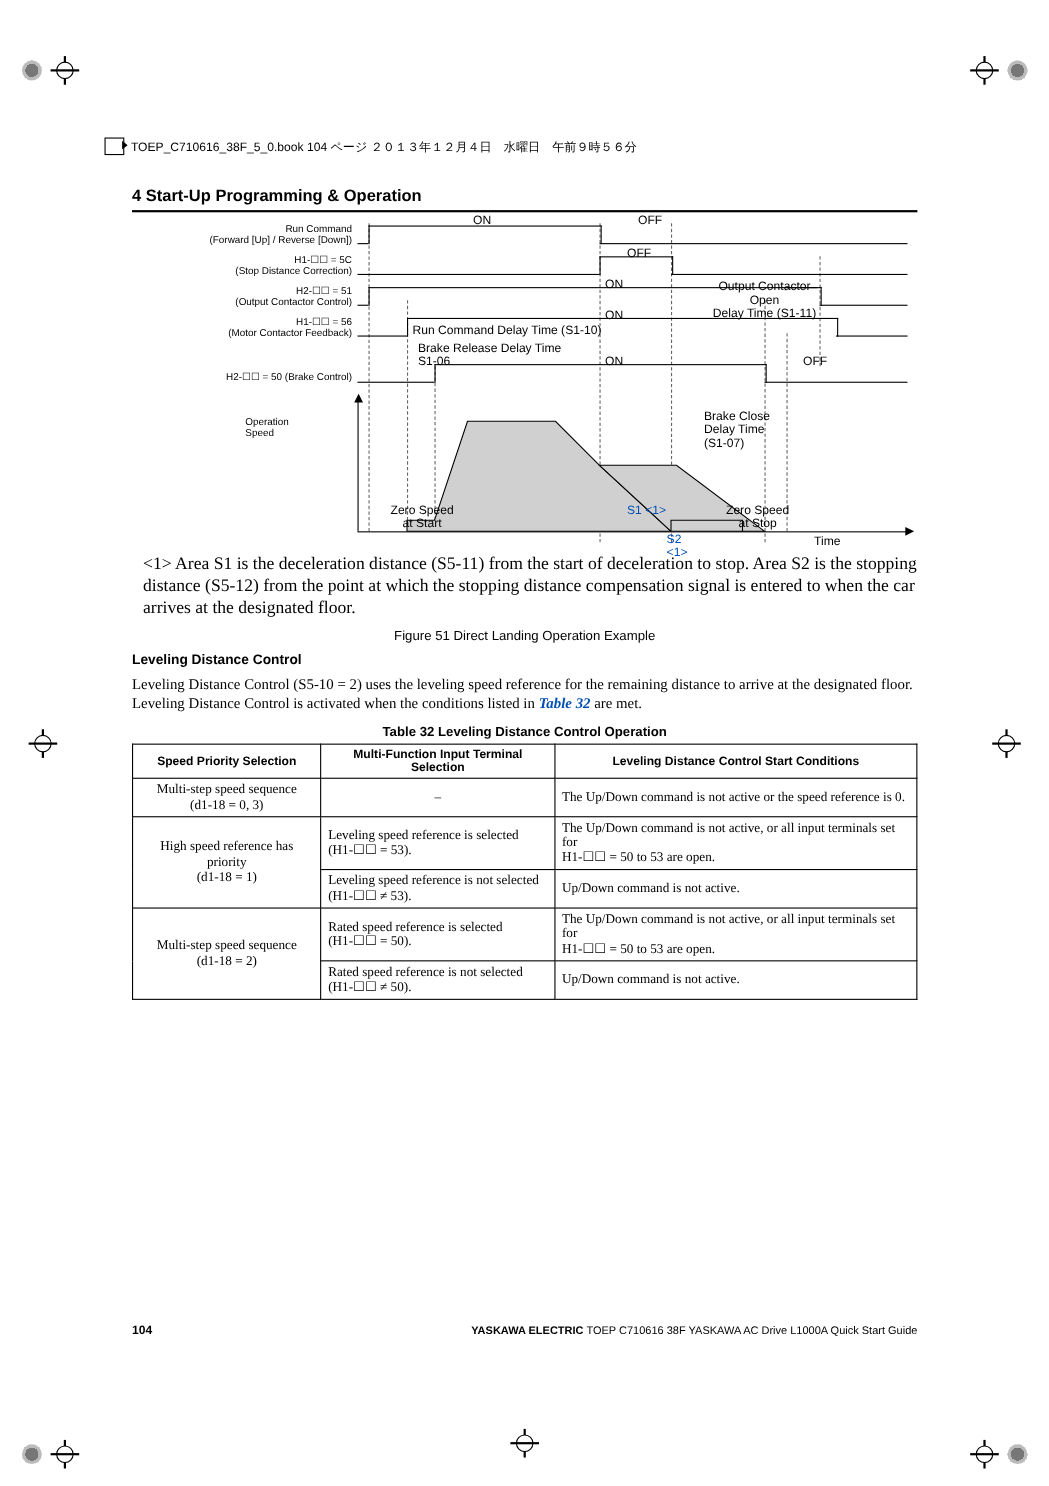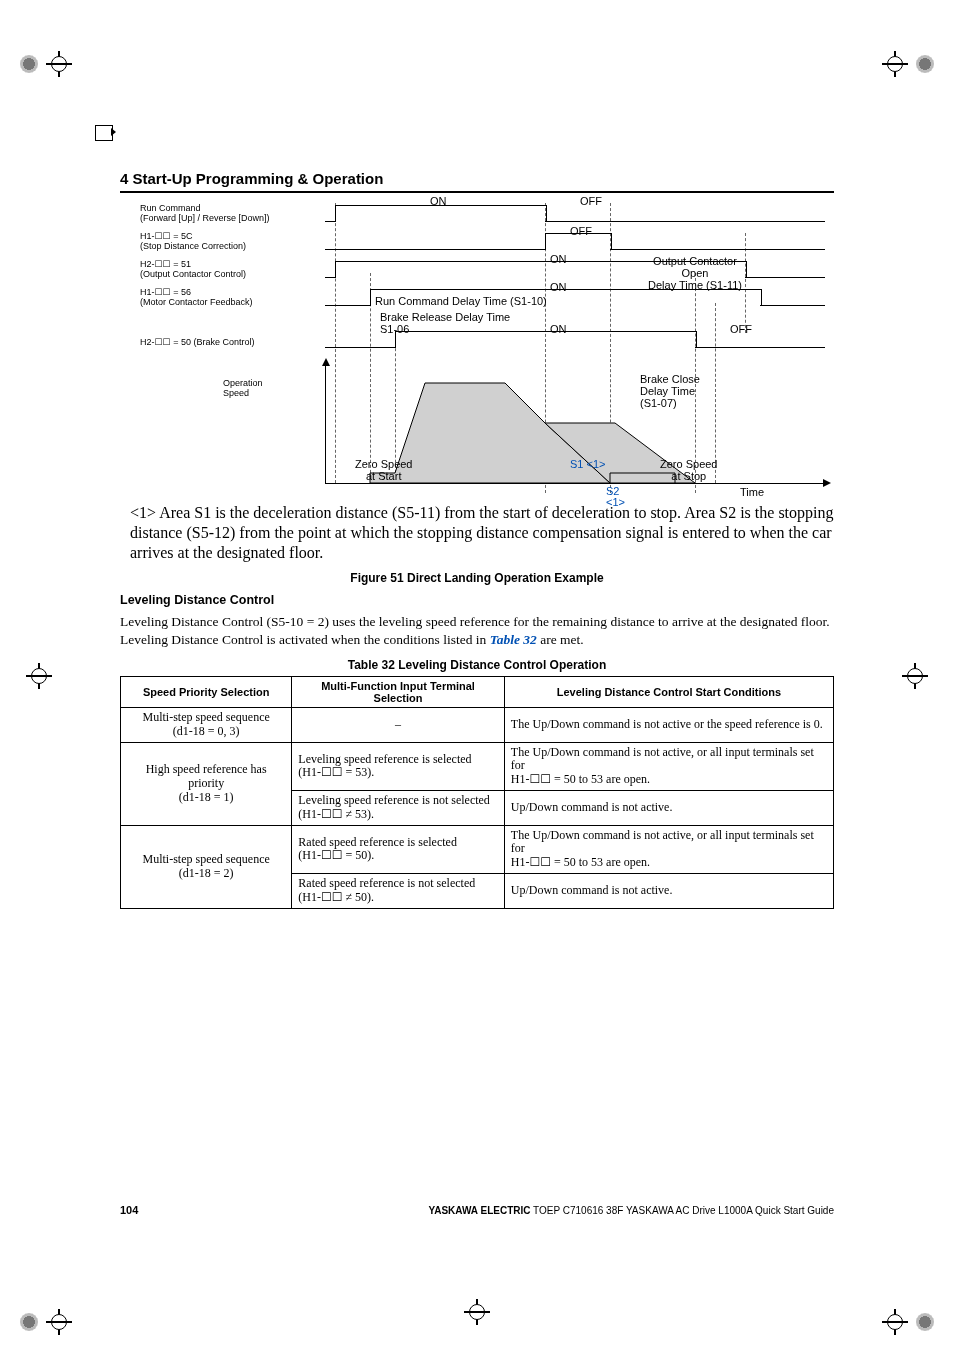--- a/index.html
+++ b/index.html
@@ -19,27 +19,27 @@
   .side-reg{position:absolute;top:50%;transform:translateY(-50%)}
   .side-reg.left{left:30px}.side-reg.right{right:30px}
   .center-reg{position:absolute;left:50%;transform:translateX(-50%)}
   .center-reg.bottom{bottom:30px}
   .print-header{position:absolute;top:125px;left:95px;font-family:Arial,sans-serif;font-size:11px;color:#000;display:flex;align-items:center;gap:6px}
   .print-header .ico{width:16px;height:14px;border:1px solid #000;position:relative}
   .print-header .ico::after{content:"";position:absolute;right:-4px;top:2px;width:0;height:0;border-left:5px solid #000;border-top:4px solid transparent;border-bottom:4px solid transparent}
   .content{position:absolute;left:120px;right:120px;top:170px}
   .sec-title{font-family:Arial,sans-serif;font-weight:bold;font-size:15px;border-bottom:2px solid #000;padding-bottom:4px;margin-bottom:10px}
   .diagram{position:relative;width:712px;height:290px;margin:10px auto 10px 20px;font-family:Arial,sans-serif;font-size:9px;color:#000}
-  .diagram .lbl{position:absolute;line-height:1.15}
+  .diagram .lbl{position:absolute;text-align:right;line-height:1.15}
   .diagram .row-line{position:absolute;height:1px;background:#000}
   .diagram .step{position:absolute;border:1px solid #000;border-bottom:none;height:16px}
   .diagram .txt{position:absolute;font-size:11px}
   .diagram .dash{position:absolute;border-left:1px dashed #666;height:100%}
   .footnote{font-size:16px;margin:6px 0 0 10px;line-height:1.25}
-  .fig-caption{font-family:Arial,sans-serif;font-weight:bold;font-size:12px;text-align:center;margin:8px 0}
+  .fig-caption{font-family:Arial,sans-serif;font-weight:normal;font-size:12px;text-align:center;margin:8px 0}
   .subhead{font-family:Arial,sans-serif;font-weight:bold;font-size:12.5px;margin:6px 0}
   .body-text{font-size:13.5px;line-height:1.3;margin:4px 0}
   .ref{color:#0050b3;font-weight:bold;font-style:italic}
   .tbl-caption{font-family:Arial,sans-serif;font-weight:bold;font-size:12px;text-align:center;margin:10px 0 4px}
   table.data{border-collapse:collapse;width:100%;font-size:12px}
   table.data th{font-family:Arial,sans-serif;font-weight:bold;font-size:11px;border:1px solid #000;padding:3px 4px;text-align:center;background:#fff}
   table.data td{border:1px solid #000;padding:3px 6px;vertical-align:middle;line-height:1.15}
   table.data th:nth-child(1),table.data td.c{text-align:center}
   .page-num{position:absolute;left:120px;bottom:135px;font-family:Arial,sans-serif;font-weight:bold;font-size:11px}
   .footer-text{position:absolute;right:120px;bottom:135px;font-family:Arial,sans-serif;font-size:10px}
@@ -84,20 +84,21 @@
       </div>
     </div>
 <div class="center-reg bottom">
       <div class="reg-cross" style="position:relative">
         <div class="ring"></div>
       </div>
     </div>
 
 <div class="print-header">
   <span class="ico"></span>
+  <span>TOEP_C710616_38F_5_0.book  104 ページ  ２０１３年１２月４日　水曜日　午前９時５６分</span>
 </div>
 
 <div class="content">
   <div class="sec-title">4  Start-Up Programming &amp; Operation</div>
 
   <div class="diagram">
 
     <div class="dash" style="left:195px;top:0;height:280px"></div>
     <div class="dash" style="left:230px;top:70px;height:210px"></div>
     <div class="dash" style="left:255px;top:130px;height:150px"></div>

